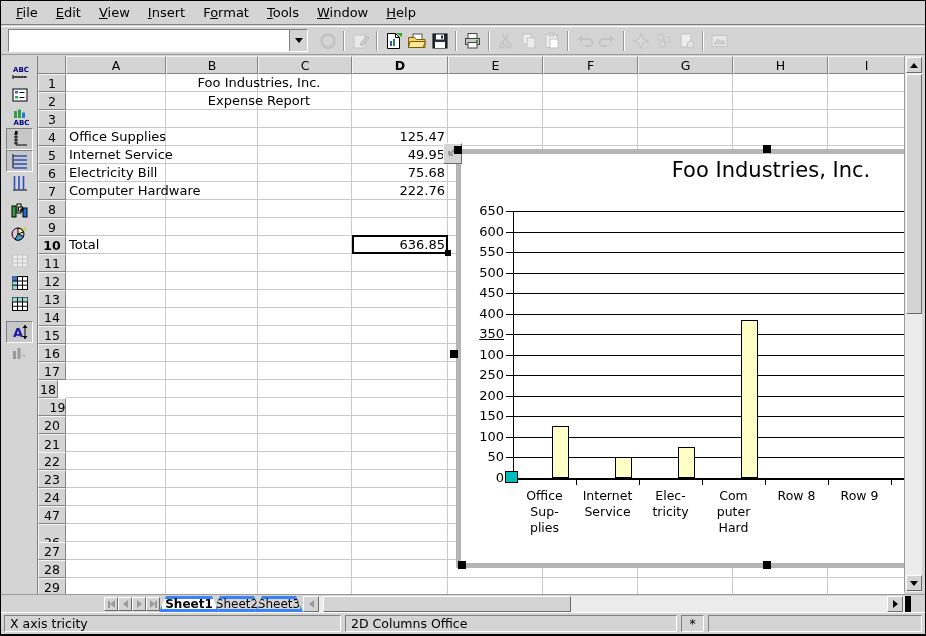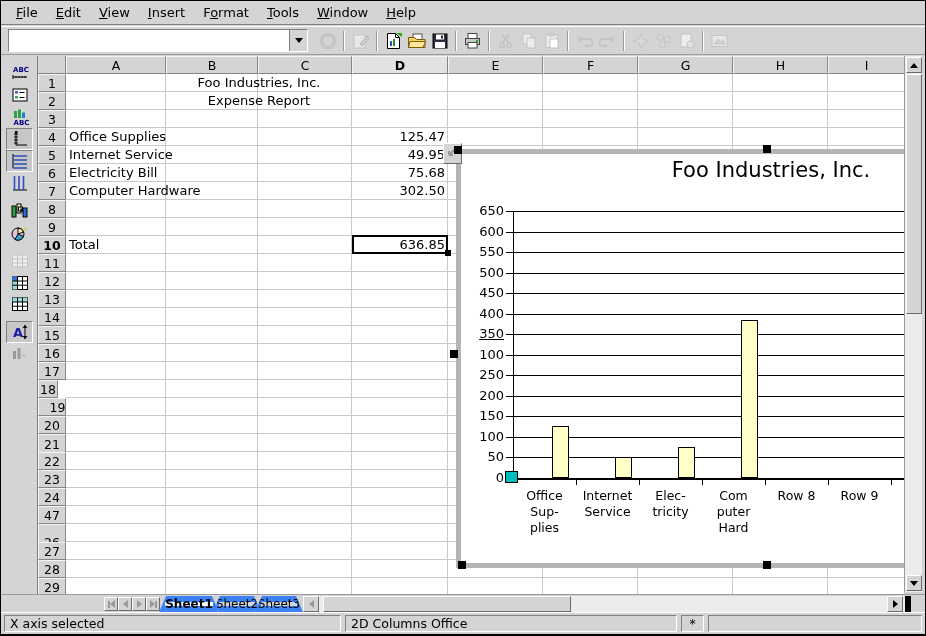--- a/index.html
+++ b/index.html
@@ -57,21 +57,21 @@
   .uarrow{width:0;height:0;border-left:4px solid transparent;border-right:4px solid transparent;border-bottom:5px solid #000;}
   .larrow{width:0;height:0;border-top:4px solid transparent;border-bottom:4px solid transparent;border-right:5px solid #000;}
   .rarrow{width:0;height:0;border-top:4px solid transparent;border-bottom:4px solid transparent;border-left:5px solid #000;}
   .larrow.dis{border-right-color:#9a9a9a;}
   #rightstrip{position:absolute;left:921px;top:55px;width:5px;height:536px;background:#d4d4d4;z-index:40;}
 
   
   #tabbar{position:absolute;left:0;top:593px;width:100%;height:18px;background:#d4d4d4;border-top:1px solid #9a9a9a;box-sizing:border-box;}
   .navbtn{position:absolute;top:2px;width:14px;height:14px;background:#d4d4d4;border:1px solid;border-color:#fff #6b6b6b #6b6b6b #fff;box-sizing:border-box;display:flex;align-items:center;justify-content:center;gap:0px;}
   .navbar{width:2px;height:7px;background:#9a9a9a;}
-  .tab{position:absolute;top:1px;height:16px;font-size:12px;display:flex;align-items:center;justify-content:center;clip-path:polygon(7px 0,calc(100% - 7px) 0,100% 100%,0 100%);background:#d4d4d4;border:6px solid #3b82f6;box-sizing:border-box;}
+  .tab{position:absolute;top:1px;height:16px;font-size:12px;display:flex;align-items:center;justify-content:center;clip-path:polygon(7px 0,calc(100% - 7px) 0,100% 100%,0 100%);background:#d4d4d4;border:3px solid #3b82f6;box-sizing:border-box;}
   .tab.active{background:#fff;font-weight:bold;z-index:2;}
   #hscroll{position:absolute;left:302px;top:1px;width:608px;height:16px;background:#ececec;}
   #splitbar{position:absolute;left:904px;top:1px;width:6px;height:16px;background:#000;}
 
   
   #statusbar{position:absolute;left:0;top:611px;width:100%;height:22px;background:#d4d4d4;border-top:1px solid #fff;box-sizing:border-box;}
   .spanel{position:absolute;top:2px;height:17px;border:1px solid;border-color:#808080 #fff #fff #808080;box-sizing:border-box;font-size:12.5px;display:flex;align-items:center;padding-left:5px;color:#000;}
   #bottomborder{position:absolute;left:0;top:633px;width:100%;height:3px;background:#000;}
 
   svg{display:block;}
@@ -385,21 +385,21 @@
       <div class="vline" style="left: 866px; top: 18px; height: 522px;"></div>
       <div class="cell-text" style="left: 128px; top: 18px; width: 180px; padding-left: 3px; padding-right: 3px; text-align: center;">Foo Industries, Inc.</div>
       <div class="cell-text" style="left: 128px; top: 36px; width: 180px; padding-left: 3px; padding-right: 3px; text-align: center;">Expense Report</div>
       <div class="cell-text" style="left: 28px; top: 72px; width: 94px; padding-left: 3px; padding-right: 3px; text-align: left;">Office Supplies</div>
       <div class="cell-text" style="left: 314px; top: 72px; width: 90px; padding-left: 3px; padding-right: 3px; text-align: right;">125.47</div>
       <div class="cell-text" style="left: 28px; top: 90px; width: 94px; padding-left: 3px; padding-right: 3px; text-align: left;">Internet Service</div>
       <div class="cell-text" style="left: 314px; top: 90px; width: 90px; padding-left: 3px; padding-right: 3px; text-align: right;">49.95</div>
       <div class="cell-text" style="left: 28px; top: 108px; width: 94px; padding-left: 3px; padding-right: 3px; text-align: left;">Electricity Bill</div>
       <div class="cell-text" style="left: 314px; top: 108px; width: 90px; padding-left: 3px; padding-right: 3px; text-align: right;">75.68</div>
       <div class="cell-text" style="left: 28px; top: 126px; width: 94px; padding-left: 3px; padding-right: 3px; text-align: left;">Computer Hardware</div>
-      <div class="cell-text" style="left: 314px; top: 126px; width: 90px; padding-left: 3px; padding-right: 3px; text-align: right;">302.50</div>
+      <div class="cell-text" style="left: 314px; top: 126px; width: 90px; padding-left: 3px; padding-right: 3px; text-align: right;">222.76</div>
       <div class="cell-text" style="left: 28px; top: 180px; width: 94px; padding-left: 3px; padding-right: 3px; text-align: left;">Total</div>
       <div class="cell-text" style="left: 314px; top: 180px; width: 90px; padding-left: 3px; padding-right: 3px; text-align: right;">636.85</div>
       <div id="selbox2" style="position: absolute; left: 314px; top: 179px; width: 96px; height: 19px; border: 2px solid rgb(0, 0, 0); box-sizing: border-box;"></div>
       <div style="position: absolute; left: 407px; top: 194px; width: 6px; height: 6px; background: rgb(0, 0, 0);"></div>
     </div>
 
   <div id="chart">
     <div class="chart-border" style="left:0;top:0;width:100%;height:5px"></div>
     <div class="chart-border" style="left:0;top:0;width:5px;height:100%"></div>
     <div class="chart-border" style="left:0;top:414px;width:100%;height:5px"></div>
@@ -517,20 +517,20 @@
         </div>
       <div class="thumb" style="left:20px;top:0;width:248px;height:16px"></div>
       <div class="sbtn" style="left:584px;top:0;width:16px;height:16px">
           <span class="rarrow"></span>
         </div>
     </div>
     <div id="splitbar"></div>
   </div>
 
   <div id="statusbar">
-    <div class="spanel" style="left:3px;width:337px">X axis selected</div>
+    <div class="spanel" style="left:3px;width:337px">X axis tricity</div>
     <div class="spanel" style="left:344px;width:332px">2D Columns Office</div>
     <div class="spanel" style="left:680px;width:23px;justify-content:center;padding-left:0">*</div>
     <div class="spanel" style="left:707px;width:214px"></div>
   </div>
   <div id="bottomborder"></div>
 
 </div>
 
 </body></html>

